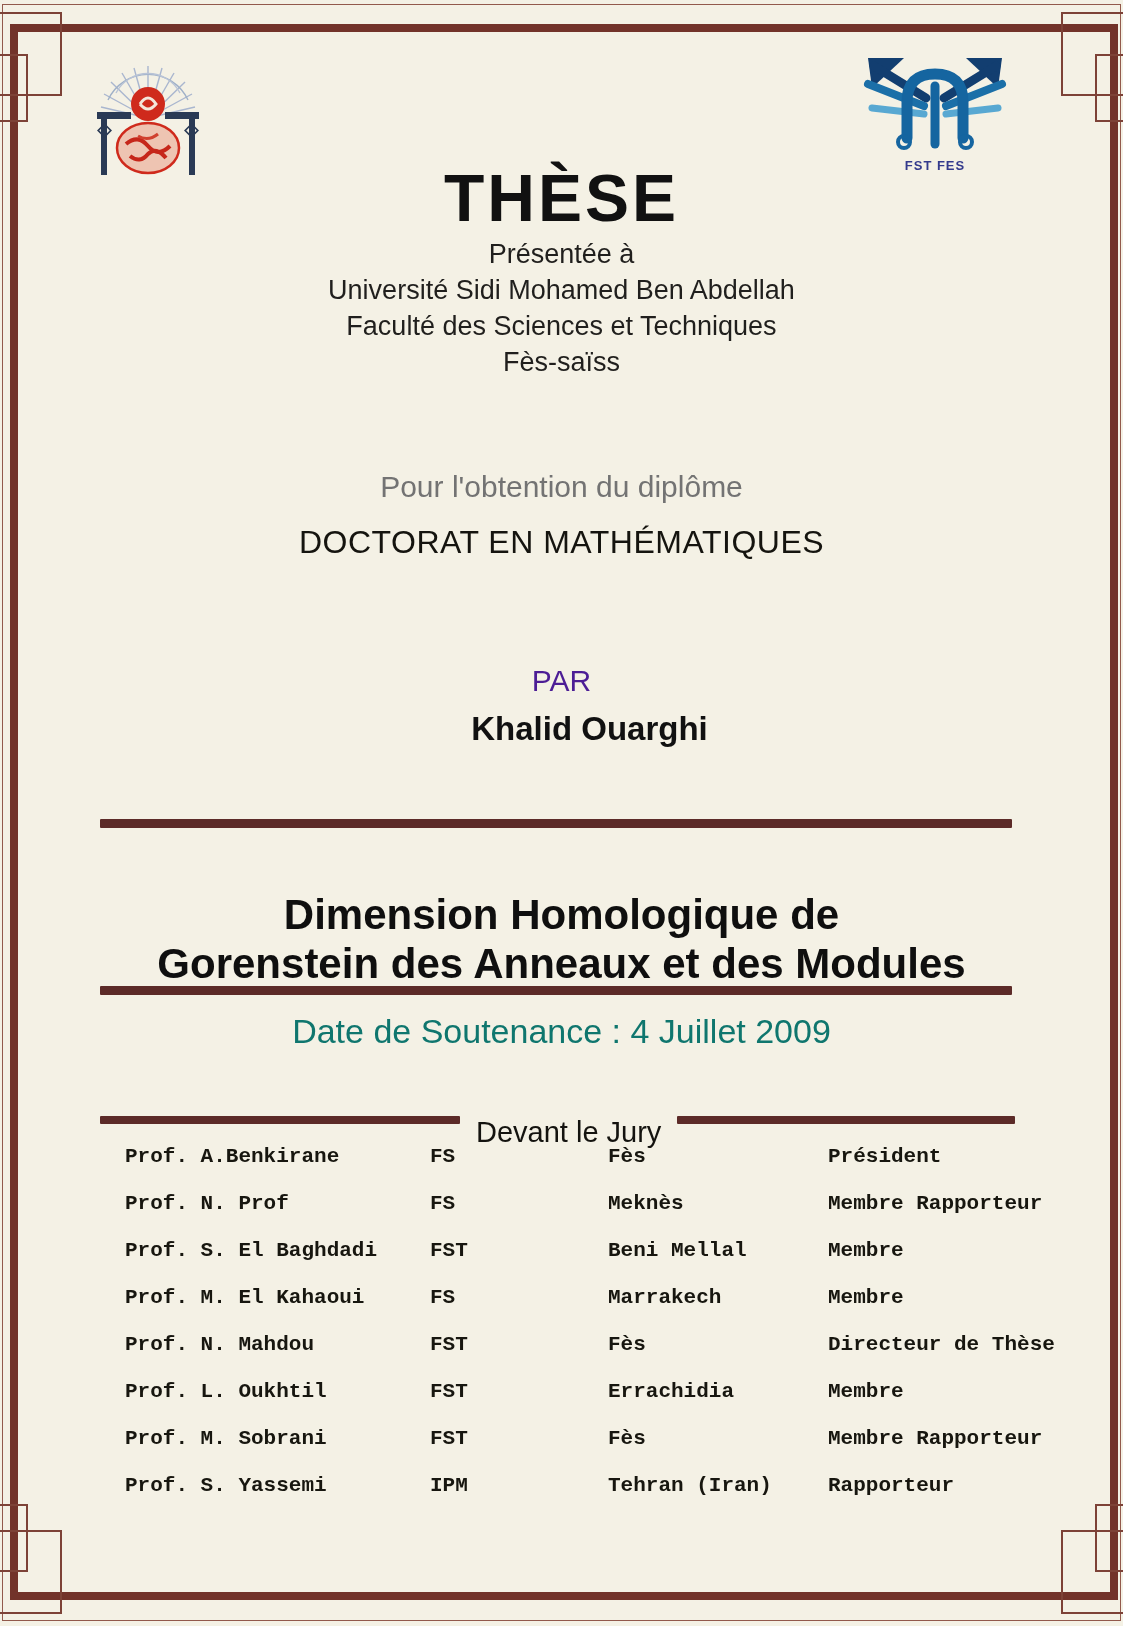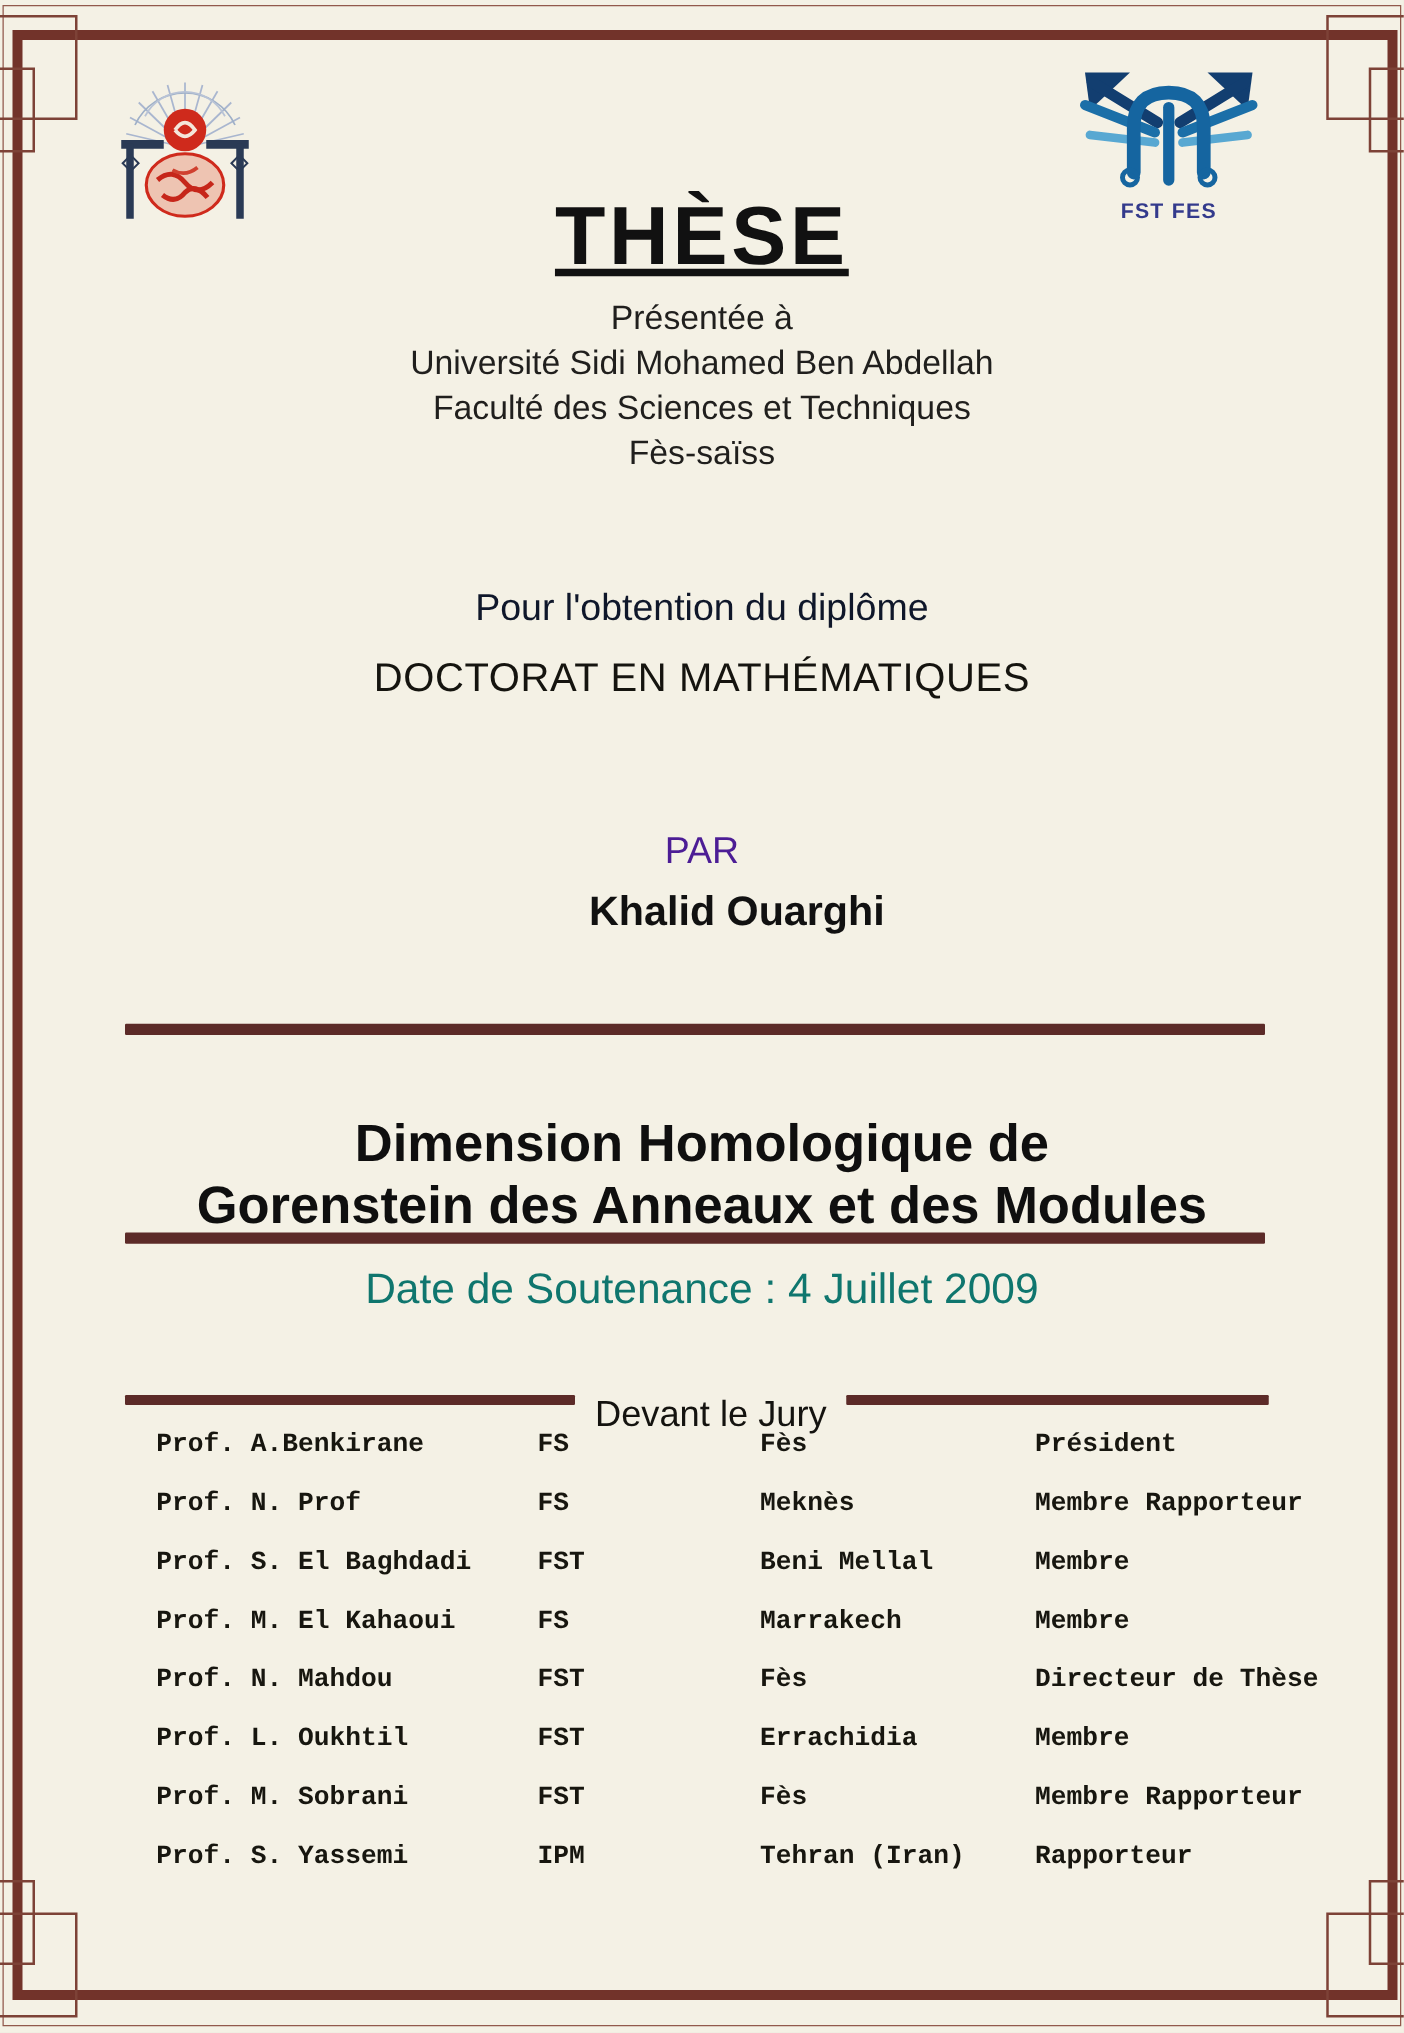--- a/index.html
+++ b/index.html
@@ -30,28 +30,28 @@
   .corner .sq-a{left:-22px;top:12px;width:80px;height:80px;}
   .corner .sq-b{left:-40px;top:54px;width:64px;height:64px;}
   .corner.tl{left:0;top:0;}
   .corner.tr{right:0;top:0;transform:scaleX(-1);}
   .corner.bl{left:0;bottom:0;transform:scaleY(-1);}
   .corner.br{right:0;bottom:0;transform:scale(-1,-1);}
   
   .logo-left{position:absolute;left:94px;top:60px;width:108px;height:118px;}
   .logo-right{position:absolute;left:856px;top:54px;width:158px;text-align:center;}
   .fst-label{
-    font-weight:bold;font-size:17px;letter-spacing:1px;color:#333a8c;
+    font-weight:bold;font-size:13px;letter-spacing:1px;color:#333a8c;
     margin-top:-2px;
   }
   
   .center{position:absolute;left:0;width:100%;text-align:center;}
-  .these-title{top:150px;font-size:66px;font-weight:bold;letter-spacing:3px;color:#111;text-decoration:underline;}
+  .these-title{top:160px;font-size:66px;font-weight:bold;letter-spacing:3px;color:#111;}
   .presented{top:236px;font-size:27px;line-height:36px;color:#201f1d;}
-  .degree-intro{top:470px;font-size:30px;color:#0f172a;}
+  .degree-intro{top:470px;font-size:30px;color:#737373;}
   .degree-name{top:524px;font-size:32px;letter-spacing:.5px;color:#15140f;}
   .par-label{top:664px;font-size:30px;color:#4c1d95;}
   .author-name{top:710px;font-size:33px;font-weight:bold;color:#111;padding-left:28px;}
   .main-title{top:890px;font-size:42px;font-weight:bold;line-height:49px;color:#0f0f0f;}
   .date-line{top:1012px;font-size:34px;color:#0f766e;}
   
   .rule{position:absolute;left:100px;width:912px;height:9px;background:#5c2b28;border-radius:1px;}
   .rule-above{top:819px;}
   .rule-below{top:986px;}
   .jury-heading{

